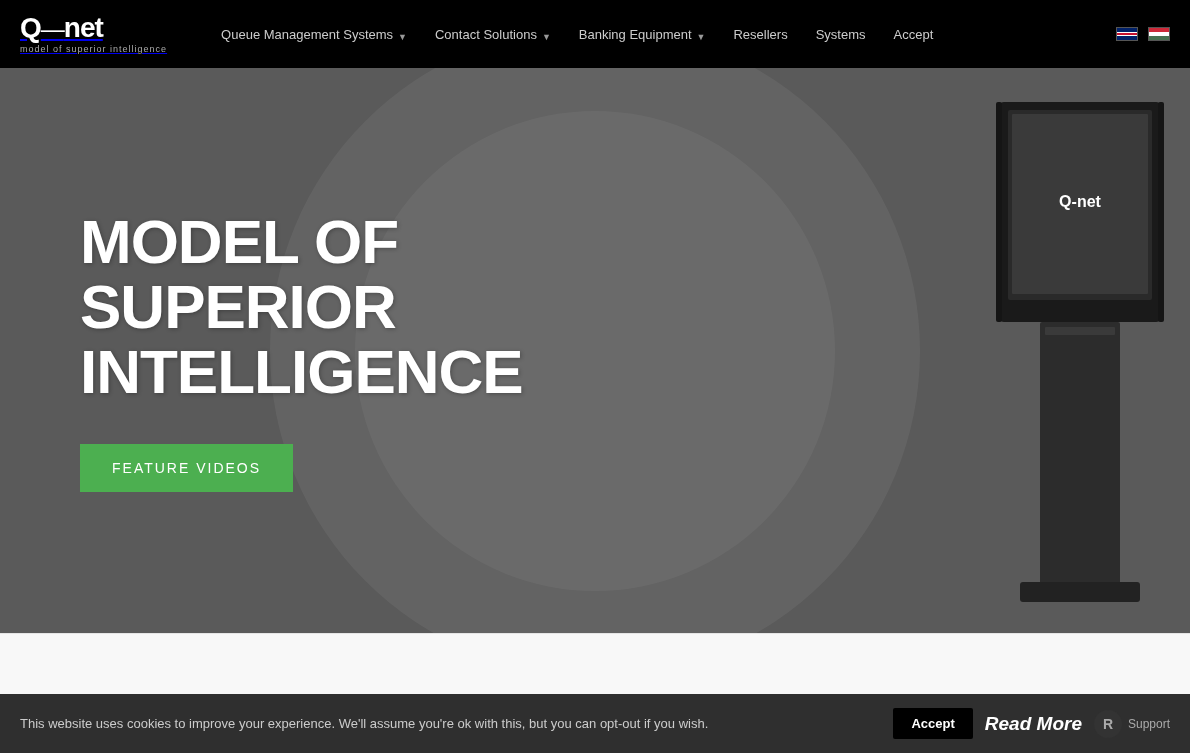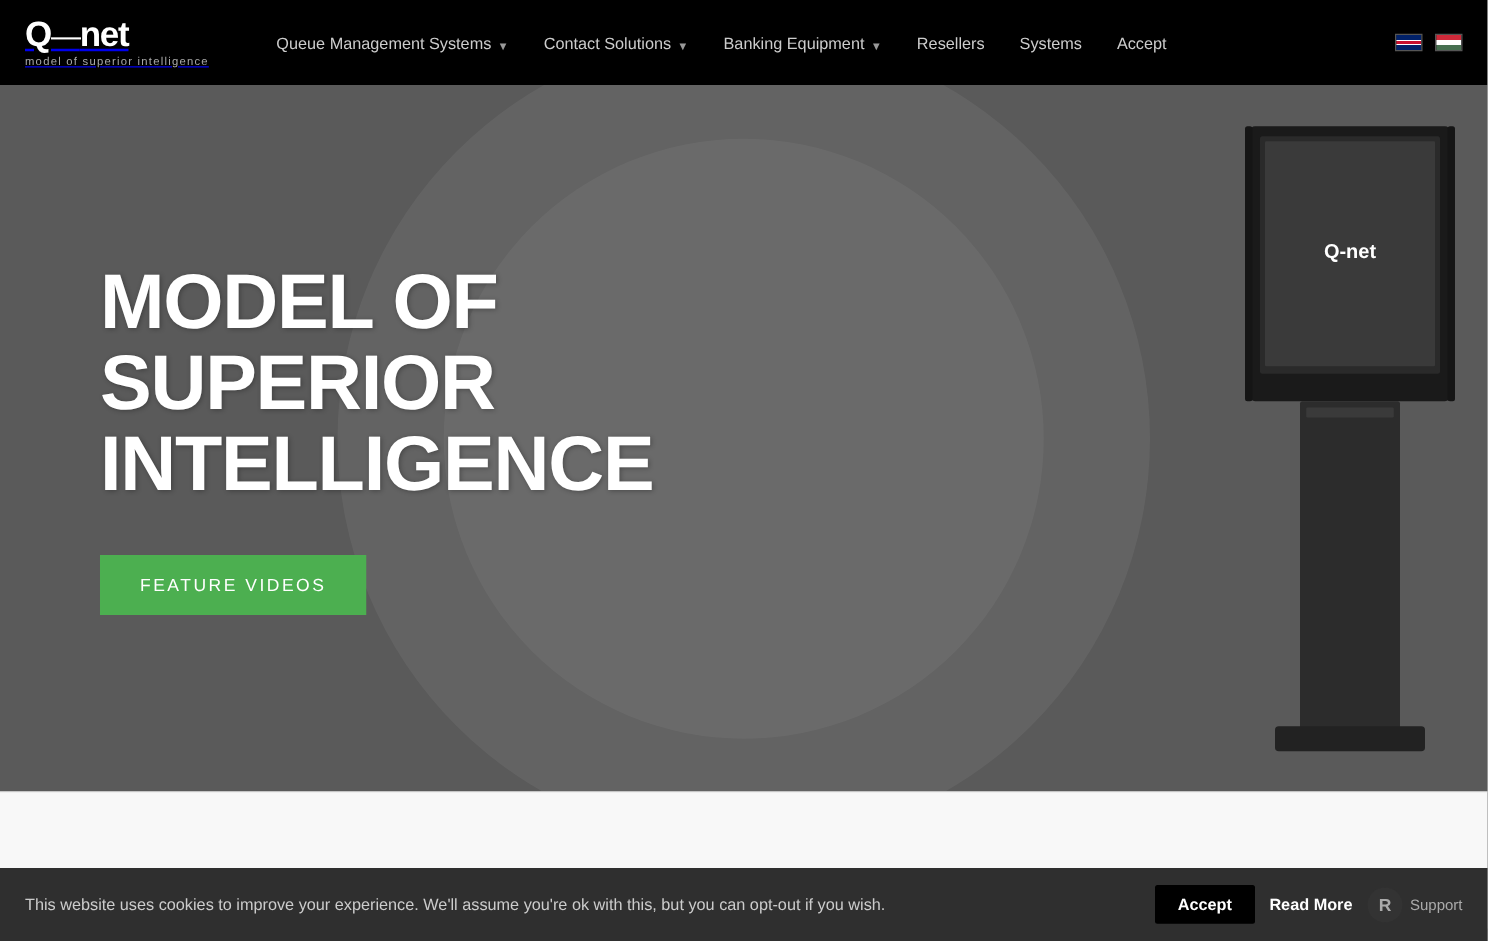--- a/index.html
+++ b/index.html
@@ -209,22 +209,23 @@
       border: none;
       padding: 8px 18px;
       font-size: 13px;
       font-weight: bold;
       cursor: pointer;
       border-radius: 2px;
     }
     .cookie-read-more {
       color: #fff;
       text-decoration: none;
-      font-size: 13px;
+      font-size: 19px;
       font-weight: bold;
+      font-style: italic;
     }
     .revain-logo {
       display: flex;
       align-items: center;
       gap: 6px;
       color: #aaa;
       font-size: 12px;
     }
     .revain-icon {
       width: 28px;

